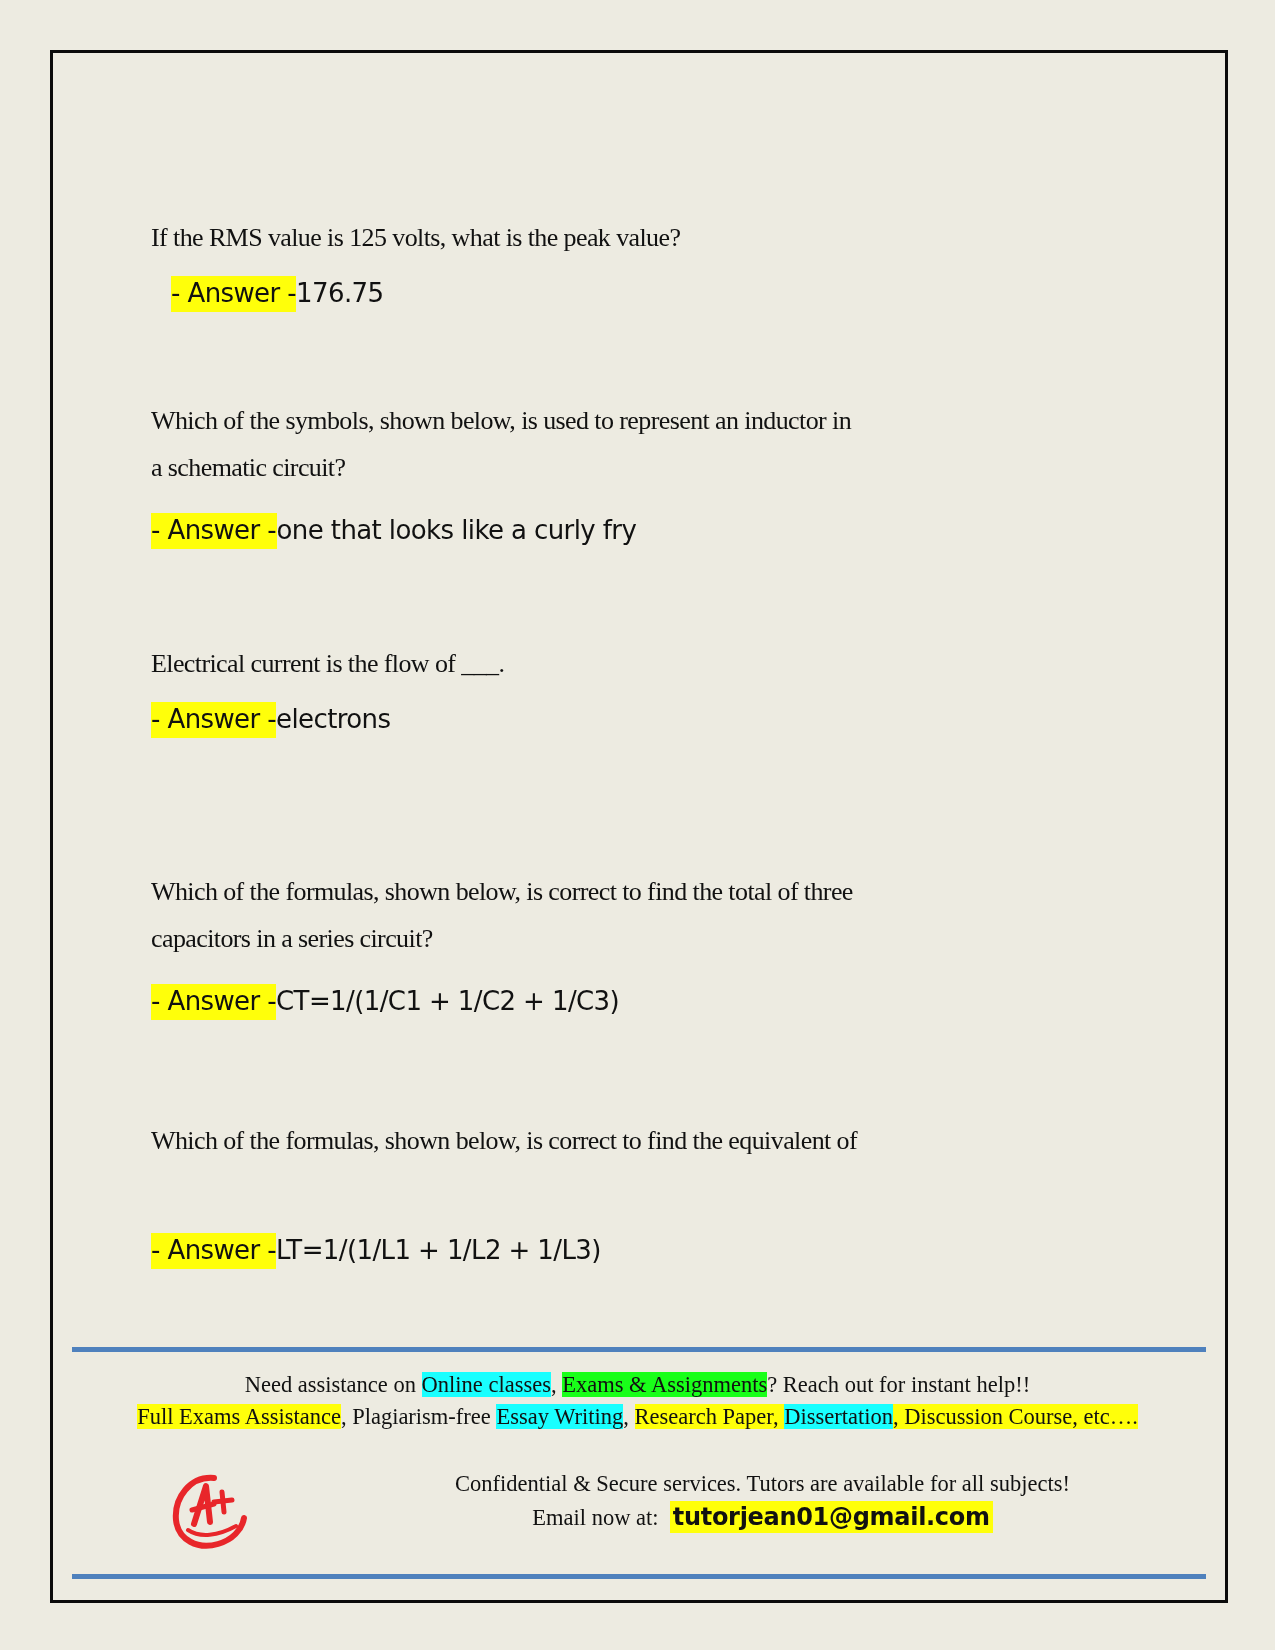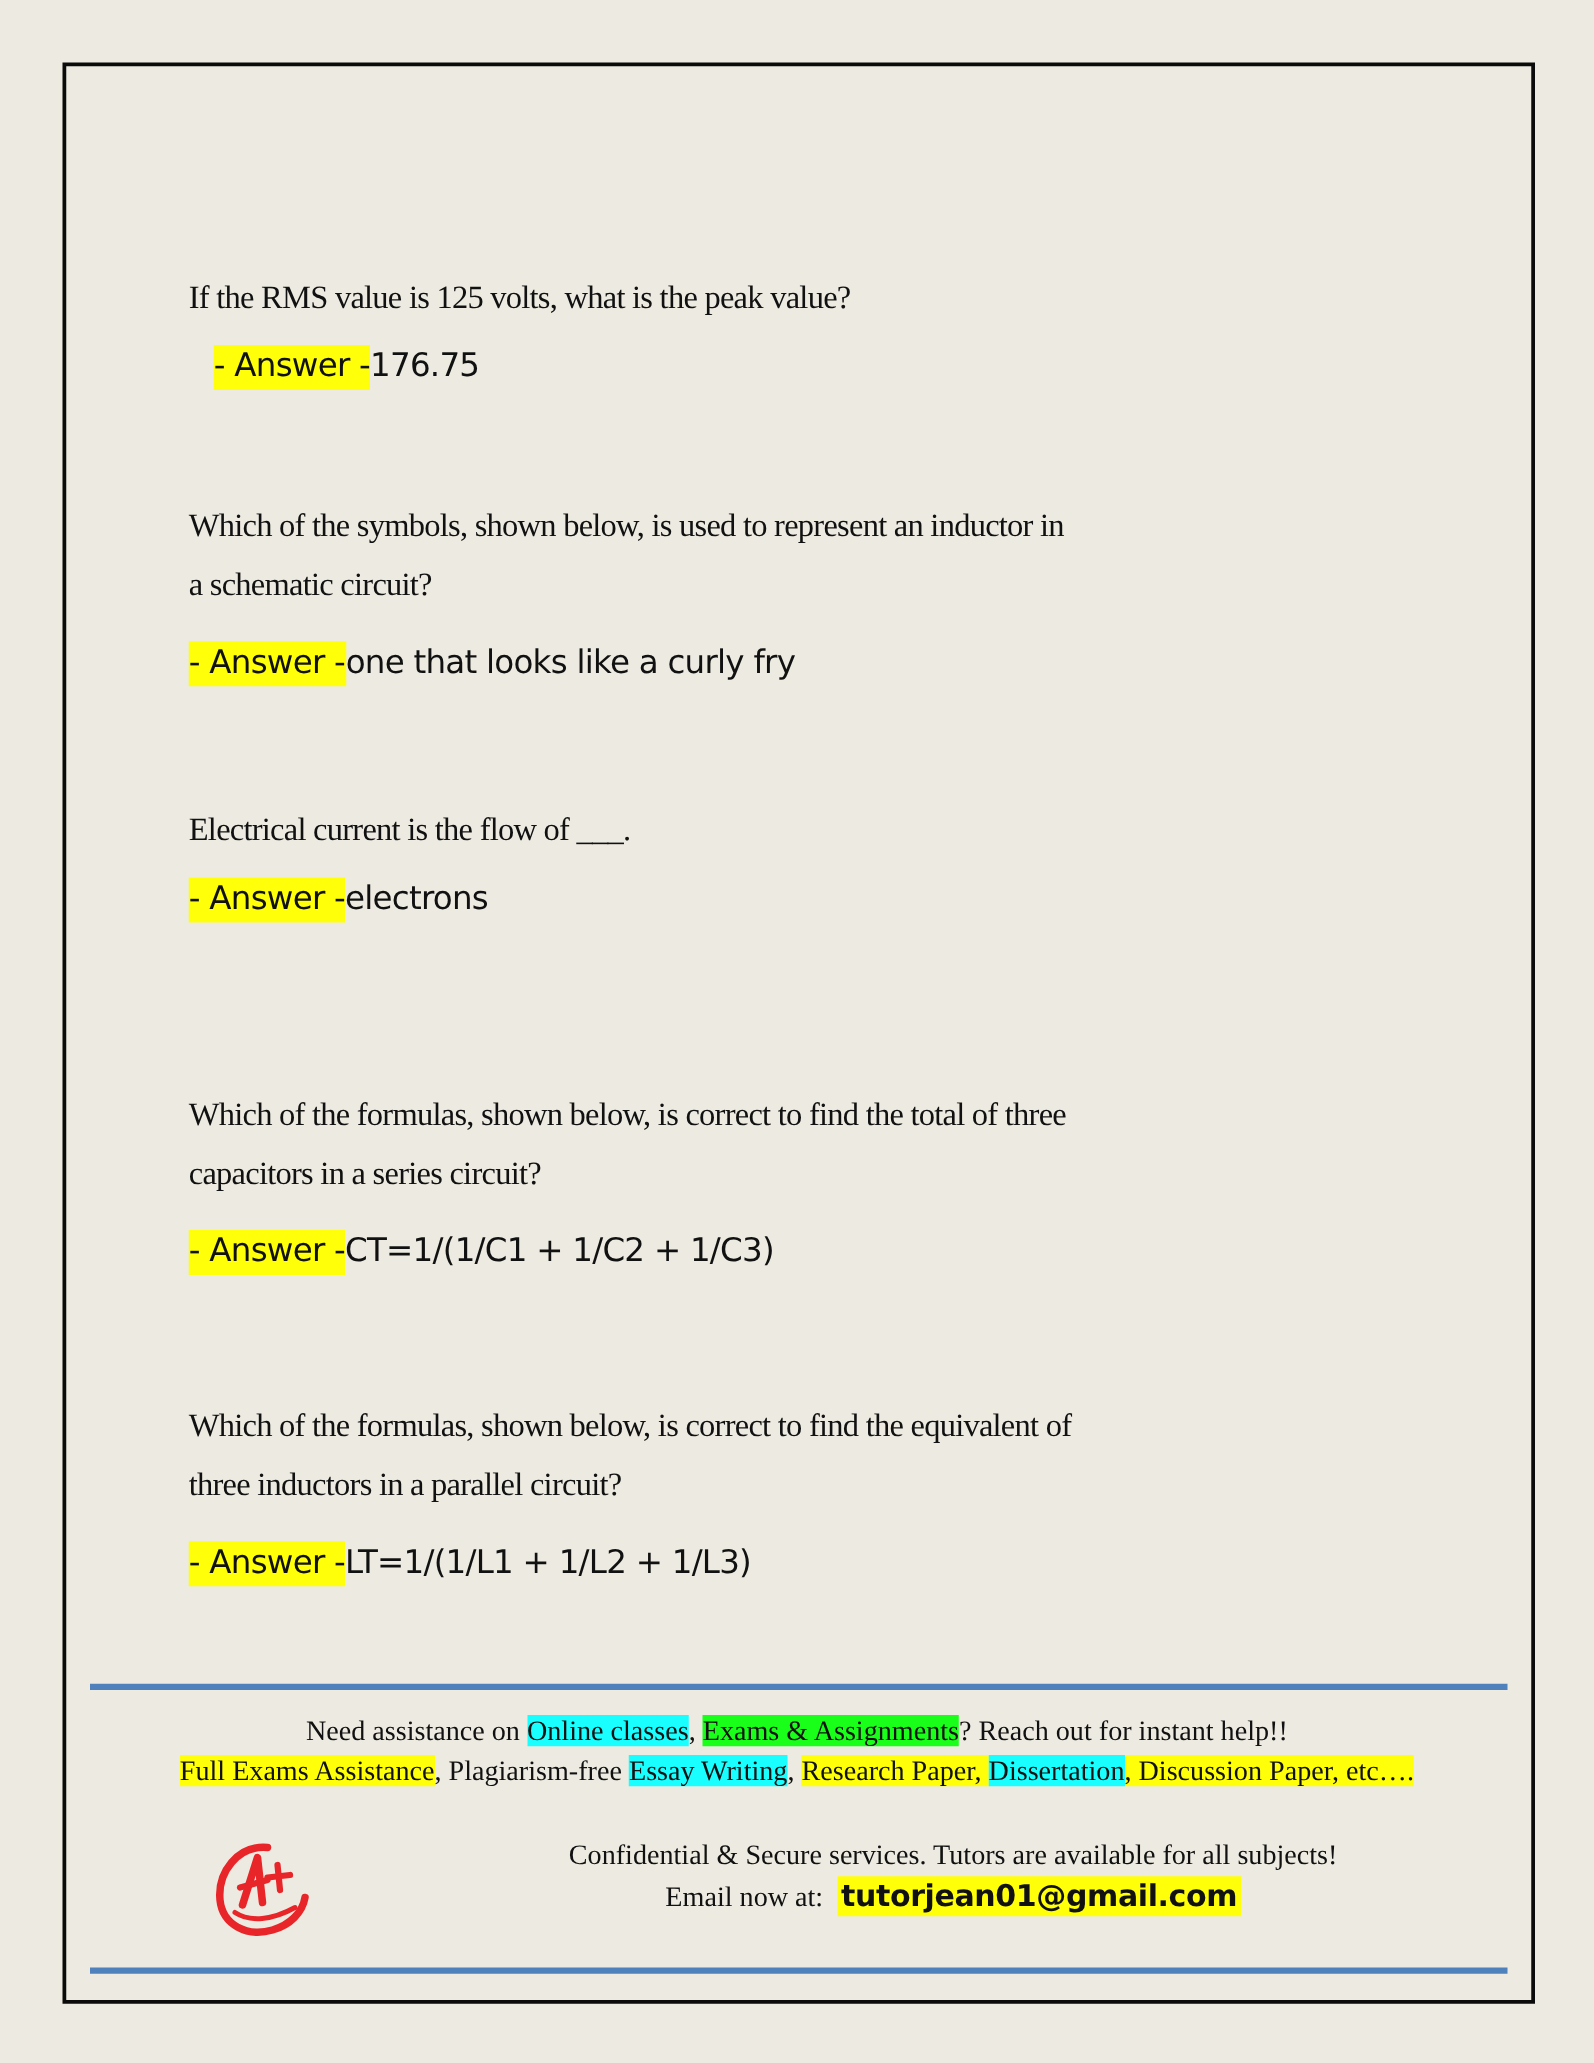--- a/index.html
+++ b/index.html
@@ -100,32 +100,31 @@
 </div>
 
 <div class="qa" style="top:868px;">
   <p class="question">Which of the formulas, shown below, is correct to find the total of three</p>
   <p class="question">capacitors in a series circuit?</p>
   <p class="answer" style="top:116px;"><span class="answer-tag">- Answer -</span><span>CT=1/(1/C1 + 1/C2 + 1/C3)</span></p>
 </div>
 
 <div class="qa" style="top:1117px;">
   <p class="question">Which of the formulas, shown below, is correct to find the equivalent of</p>
-  <p class="question">three inductors in a parallel circuit?</p>
   <p class="answer" style="top:116px;"><span class="answer-tag">- Answer -</span><span>LT=1/(1/L1 + 1/L2 + 1/L3)</span></p>
 </div>
 
 <div class="blue-rule" style="top:1347px;"></div>
 
 <div class="footer-line" style="top:1371px;">
   <span>Need assistance on </span><span class="hl-cyan">Online classes</span><span>, </span><span class="hl-green">Exams &amp; Assignments</span><span>? Reach out for instant help!!</span>
 </div>
 
 <div class="footer-line" style="top:1403px;">
-  <span class="hl-yellow">Full Exams Assistance</span><span>, Plagiarism-free </span><span class="hl-cyan">Essay Writing</span><span>, </span><span class="hl-yellow">Research Paper, </span><span class="hl-cyan">Dissertation</span><span class="hl-yellow">, Discussion Paper, etc….</span>
+  <span class="hl-yellow">Full Exams Assistance</span><span>, Plagiarism-free </span><span class="hl-cyan">Essay Writing</span><span>, </span><span class="hl-yellow">Research Paper, </span><span class="hl-cyan">Dissertation</span><span class="hl-yellow">, Discussion Course, etc….</span>
 </div>
 
 <div class="logo">
   <svg width="80" height="84" viewBox="0 0 80 84">
     <path d="M44 10 C20 8 4 30 6 52 C8 72 28 82 48 76 C62 72 72 62 74 50" fill="none" stroke="#e8262a" stroke-width="6" stroke-linecap="round"></path>
     <path d="M18 62 C30 70 48 68 66 58" fill="none" stroke="#e8262a" stroke-width="4" stroke-linecap="round"></path>
     <path d="M24 56 L36 18 L40 54" fill="none" stroke="#e8262a" stroke-width="6" stroke-linecap="round" stroke-linejoin="round"></path>
     <path d="M22 42 L44 36" fill="none" stroke="#e8262a" stroke-width="5" stroke-linecap="round"></path>
     <path d="M52 24 L54 44" fill="none" stroke="#e8262a" stroke-width="5" stroke-linecap="round"></path>
     <path d="M44 34 L62 32" fill="none" stroke="#e8262a" stroke-width="5" stroke-linecap="round"></path>

